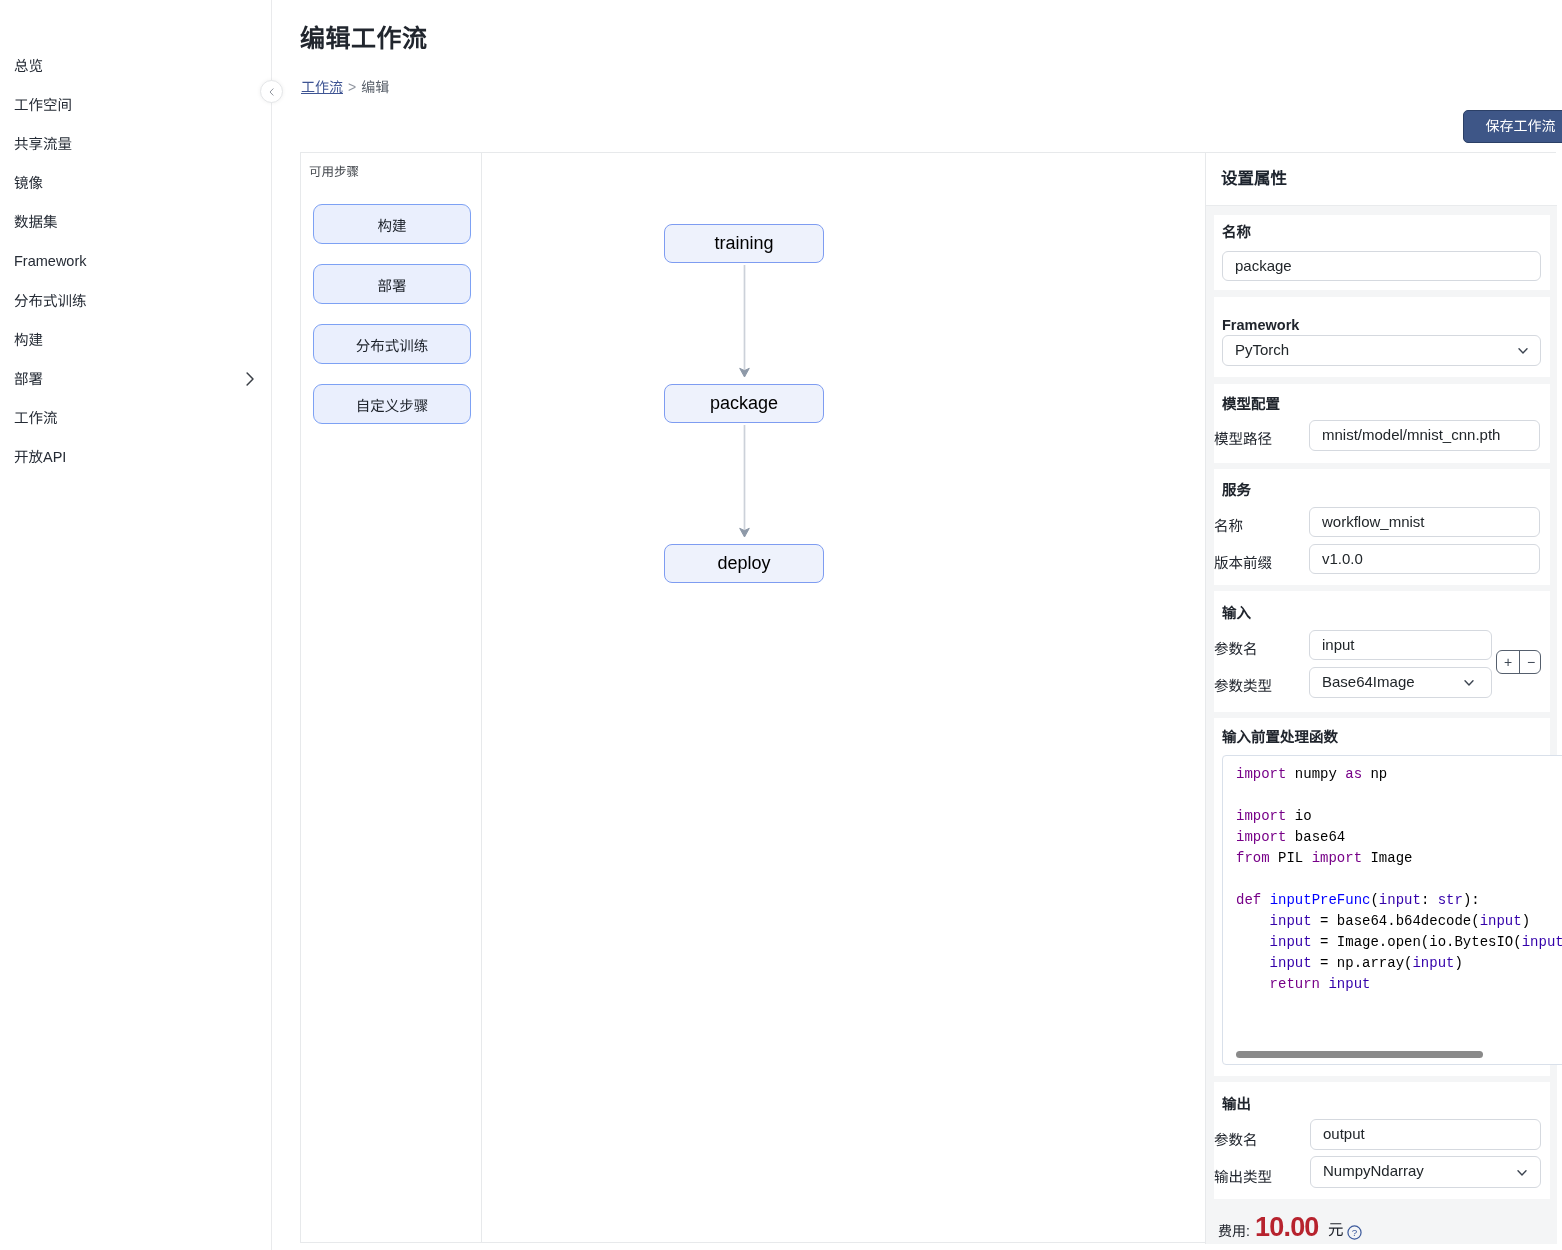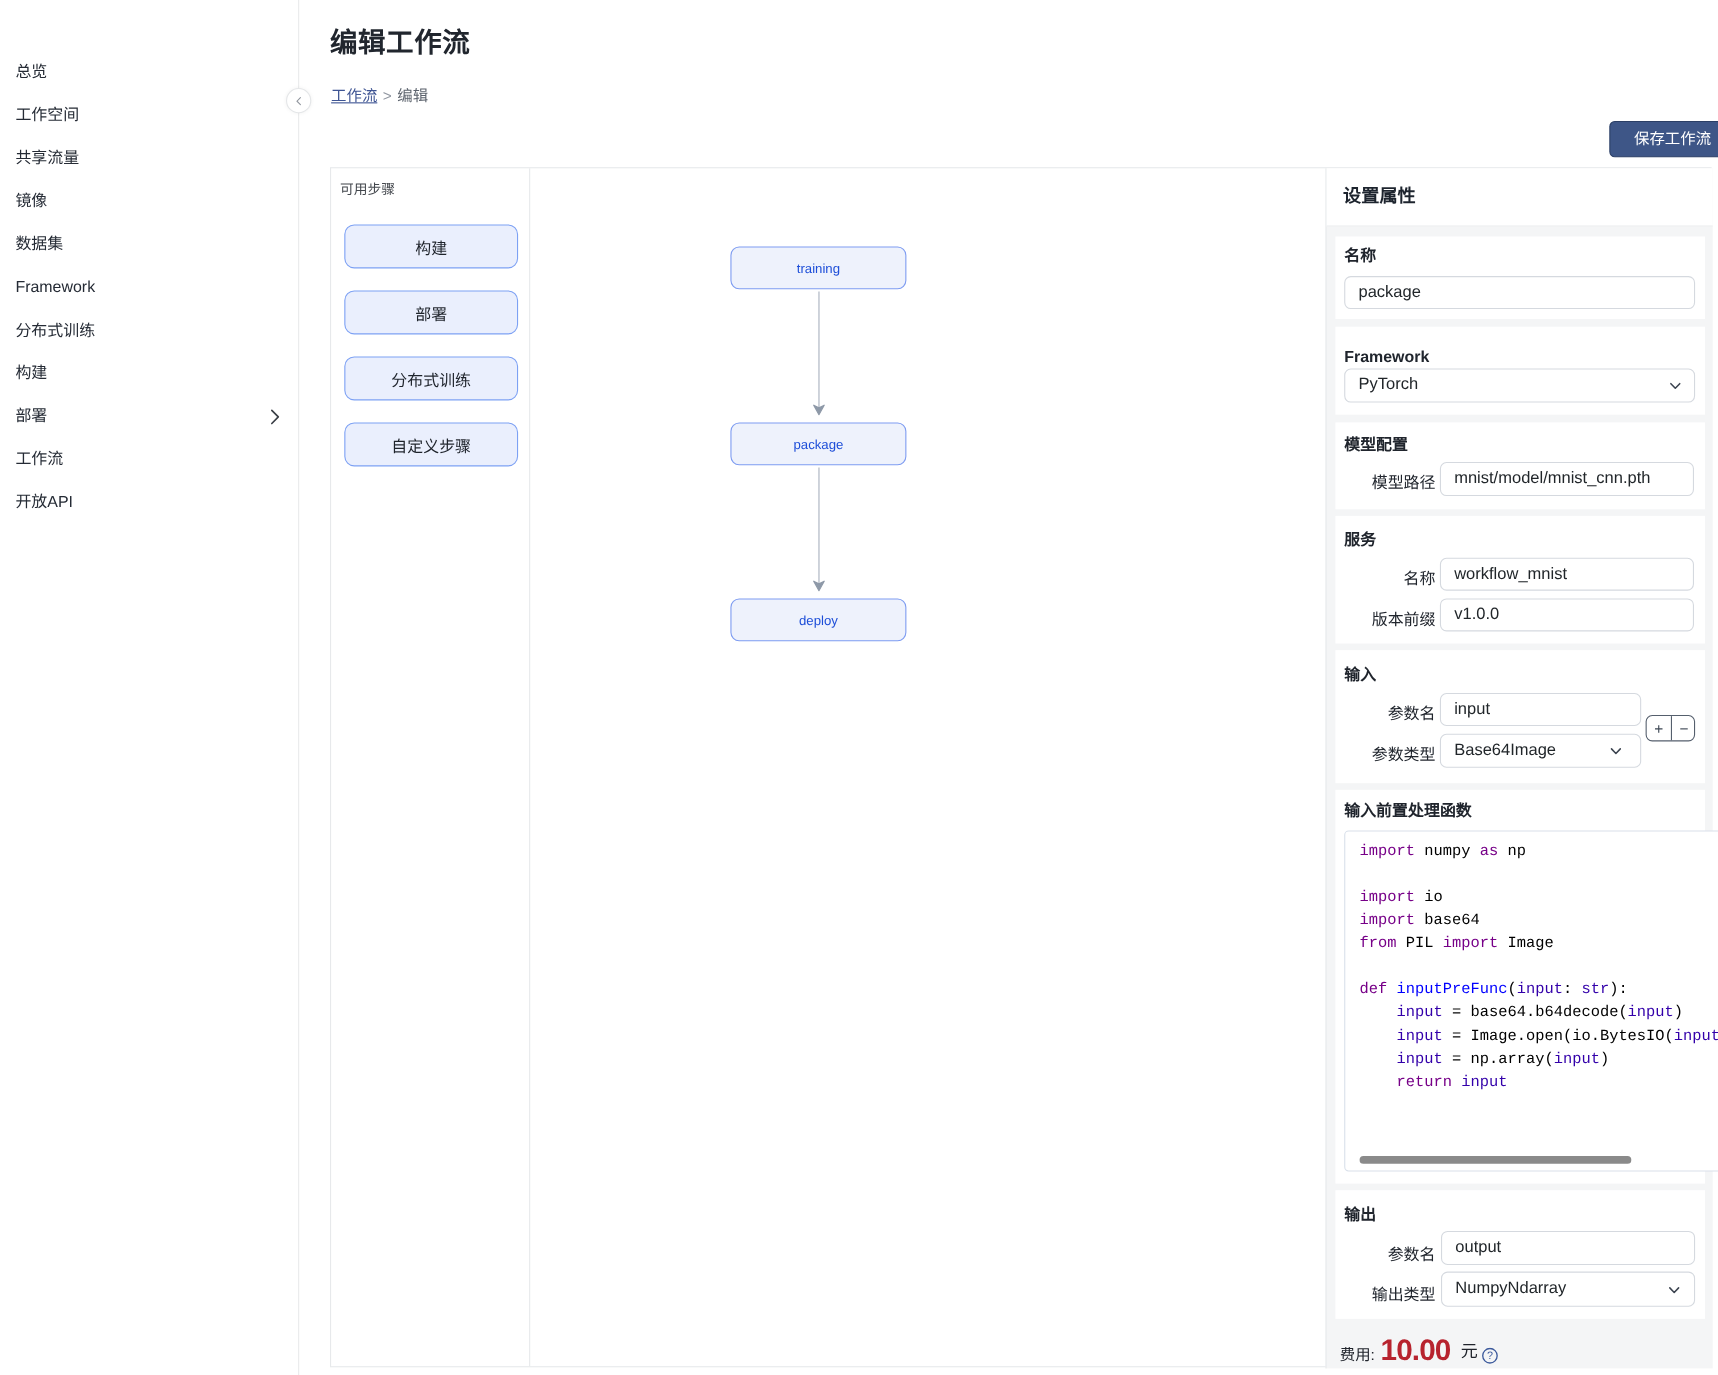--- a/index.html
+++ b/index.html
@@ -25,30 +25,30 @@
 
 
 #wf { left:300px; top:152px; width:1256px; height:1091px; border:1px solid #e7e9eb; background:#fff; }
 
 
 #steps { position:absolute; left:0; top:0; width:181px; height:100%; border-right:1px solid #e7e9eb; }
 #steps .lbl { position:absolute; left:8px; top:8px; font-size:12.5px; font-weight:400; color:#43474d; }
 .stepbtn { position:absolute; left:12px; width:158px; height:40px; background:#eaeffd; border:1px solid #7da1f4; border-radius:9px; font-size:14.5px; color:#1e232b; display:flex; align-items:center; justify-content:center; }
 
 
-.node { position:absolute; left:363px; width:160px; height:39px; background:#eef2fc; border:1px solid #7e9cf1; border-radius:8px; font-size:12px; color:#1d4ed8; display:flex; align-items:center; justify-content:center; }
+.node { position:absolute; left:363px; width:160px; height:39px; background:#eef2fc; border:1px solid #7e9cf1; border-radius:8px; font-size:18px; color:#000000; display:flex; align-items:center; justify-content:center; }
 #arrows { position:absolute; left:0; top:0; width:100%; height:100%; pointer-events:none; }
 
 
 #props { position:absolute; left:904px; top:0; width:352px; height:1091px; border-left:1px solid #e7e9eb; background:#f4f5f6; }
 #props .hd { position:absolute; left:0; top:0; width:100%; height:53px; background:#fff; border-bottom:1px solid #e9ebed; }
 #props .hd span { position:absolute; left:15px; top:12px; font-size:16.5px; font-weight:700; color:#1d242e;text-align:right; }
 .card { position:absolute; left:8px; width:336px; background:#fff; }
 .card .ttl { position:absolute; left:8px; font-size:14.5px; font-weight:600; color:#20252d; white-space:nowrap; }
-.flabel { position:absolute; left:0; width:91px; text-align:right; font-size:14.5px; color:#20252d; white-space:nowrap;font-family:Liberation Serif, serif; }
+.flabel { position:absolute; left:0; width:91px; font-size:14.5px; color:#20252d; white-space:nowrap;font-family:Liberation Serif, serif; }
 .inp { position:absolute; background:#fff; border:1px solid #d5d9df; border-radius:6px; font-size:15px; color:#21262a; line-height:28px; padding-left:12px; white-space:nowrap; overflow:hidden; }
 .chev { position:absolute; width:12px; height:12px; }
 
 
 #code { position:absolute; left:8px; top:37px; width:371px; height:310px; background:#fff; border:1px solid #d9e0ea; border-radius:4px; overflow:hidden; }
 #code pre { font-family:"Liberation Mono", monospace; font-size:14px; line-height:21px; margin:8px 0 0 13px; color:#000; }
 #code .k { color:#770088; }
 #code .d { color:#0000ff; }
 #code .b { color:#3300aa; }
 #code .sbar { position:absolute; left:13px; top:295px; width:247px; height:7px; background:#8a8a8a; border-radius:3.5px; }

